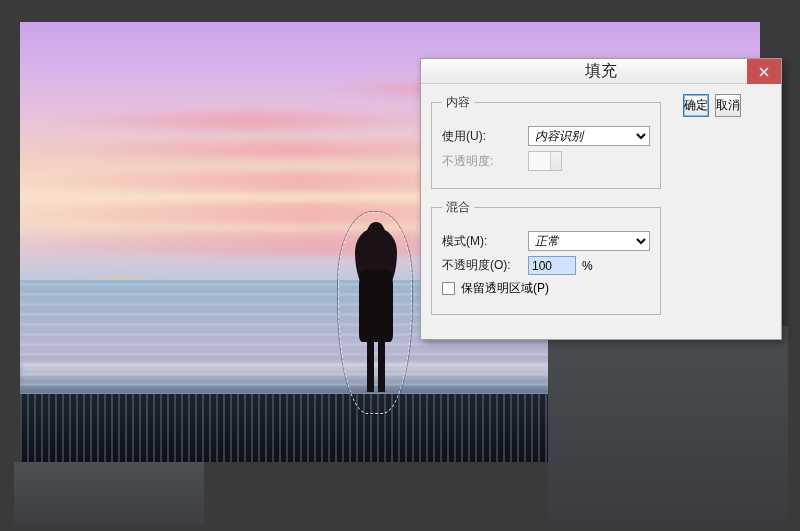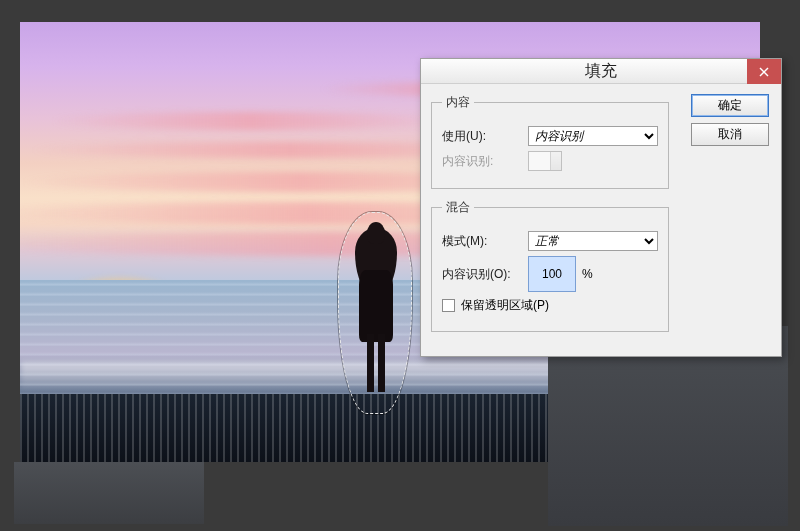--- a/index.html
+++ b/index.html
@@ -177,25 +177,25 @@
     position: absolute; right: 0; top: 0;
     width: 34px; height: 25px;
     background: #c75050;
     display: flex; align-items: center; justify-content: center;
     cursor: pointer;
   }
   .close-btn svg { width: 10px; height: 10px; }
 
   .dialog-body {
     display: flex;
-    padding: 10px 12px 14px 10px;
+    padding: 10px 20px 14px 10px;
     gap: 22px;
   }
   .left-col { flex: 1; }
-  .right-col { width: 78px; display: flex; flex-direction: column; gap: 6px; }
+  .right-col { width: 78px; display: flex; flex-direction: row; gap: 6px; }
 
   fieldset {
     border: 1px solid #b8b8b8;
     padding: 10px 10px 12px 10px;
     margin-bottom: 10px;
   }
   legend {
     padding: 0 4px;
     color: #333;
   }
@@ -231,27 +231,26 @@
   }
   .pattern-swatch::after {
     content: "";
     position: absolute; right: 0; top: 0; bottom: 0; width: 10px;
     border-left: 1px solid #bbb;
     background: linear-gradient(#f4f4f4,#e0e0e0);
   }
   .pattern-swatch.disabled { opacity: 0.55; }
 
   input.numbox {
-    width: 48px; height: 36px;
+    width: 48px; height: 19px;
     border: 1px solid #7a9fd4;
     background: #cfe3ff;
     color: #000;
     padding: 0 3px;
     font-size: 12px;
-    text-align: center;
   }
 
   .chk {
     width: 13px; height: 13px;
     border: 1px solid #8a8a8a;
     background: #fff;
   }
 
   .btn {
     height: 23px;
@@ -315,37 +314,37 @@
         <legend>内容</legend>
 
         <div class="row">
           <label class="rlabel">使用(U):</label>
           <select class="combo">
             <option>内容识别</option>
           </select>
         </div>
 
         <div class="row">
-          <label class="rlabel disabled">内容识别:</label>
+          <label class="rlabel disabled">不透明度:</label>
           <div class="pattern-swatch disabled"></div>
         </div>
       </fieldset>
 
       <fieldset>
         <legend>混合</legend>
 
         <div class="row">
           <label class="rlabel">模式(M):</label>
           <select class="combo">
             <option>正常</option>
           </select>
         </div>
 
         <div class="row">
-          <label class="rlabel">内容识别(O):</label>
+          <label class="rlabel">不透明度(O):</label>
           <input class="numbox" value="100" style="">
           <span>%</span>
         </div>
 
         <div class="row">
           <div class="chk"></div>
           <span>保留透明区域(P)</span>
         </div>
       </fieldset>
 

